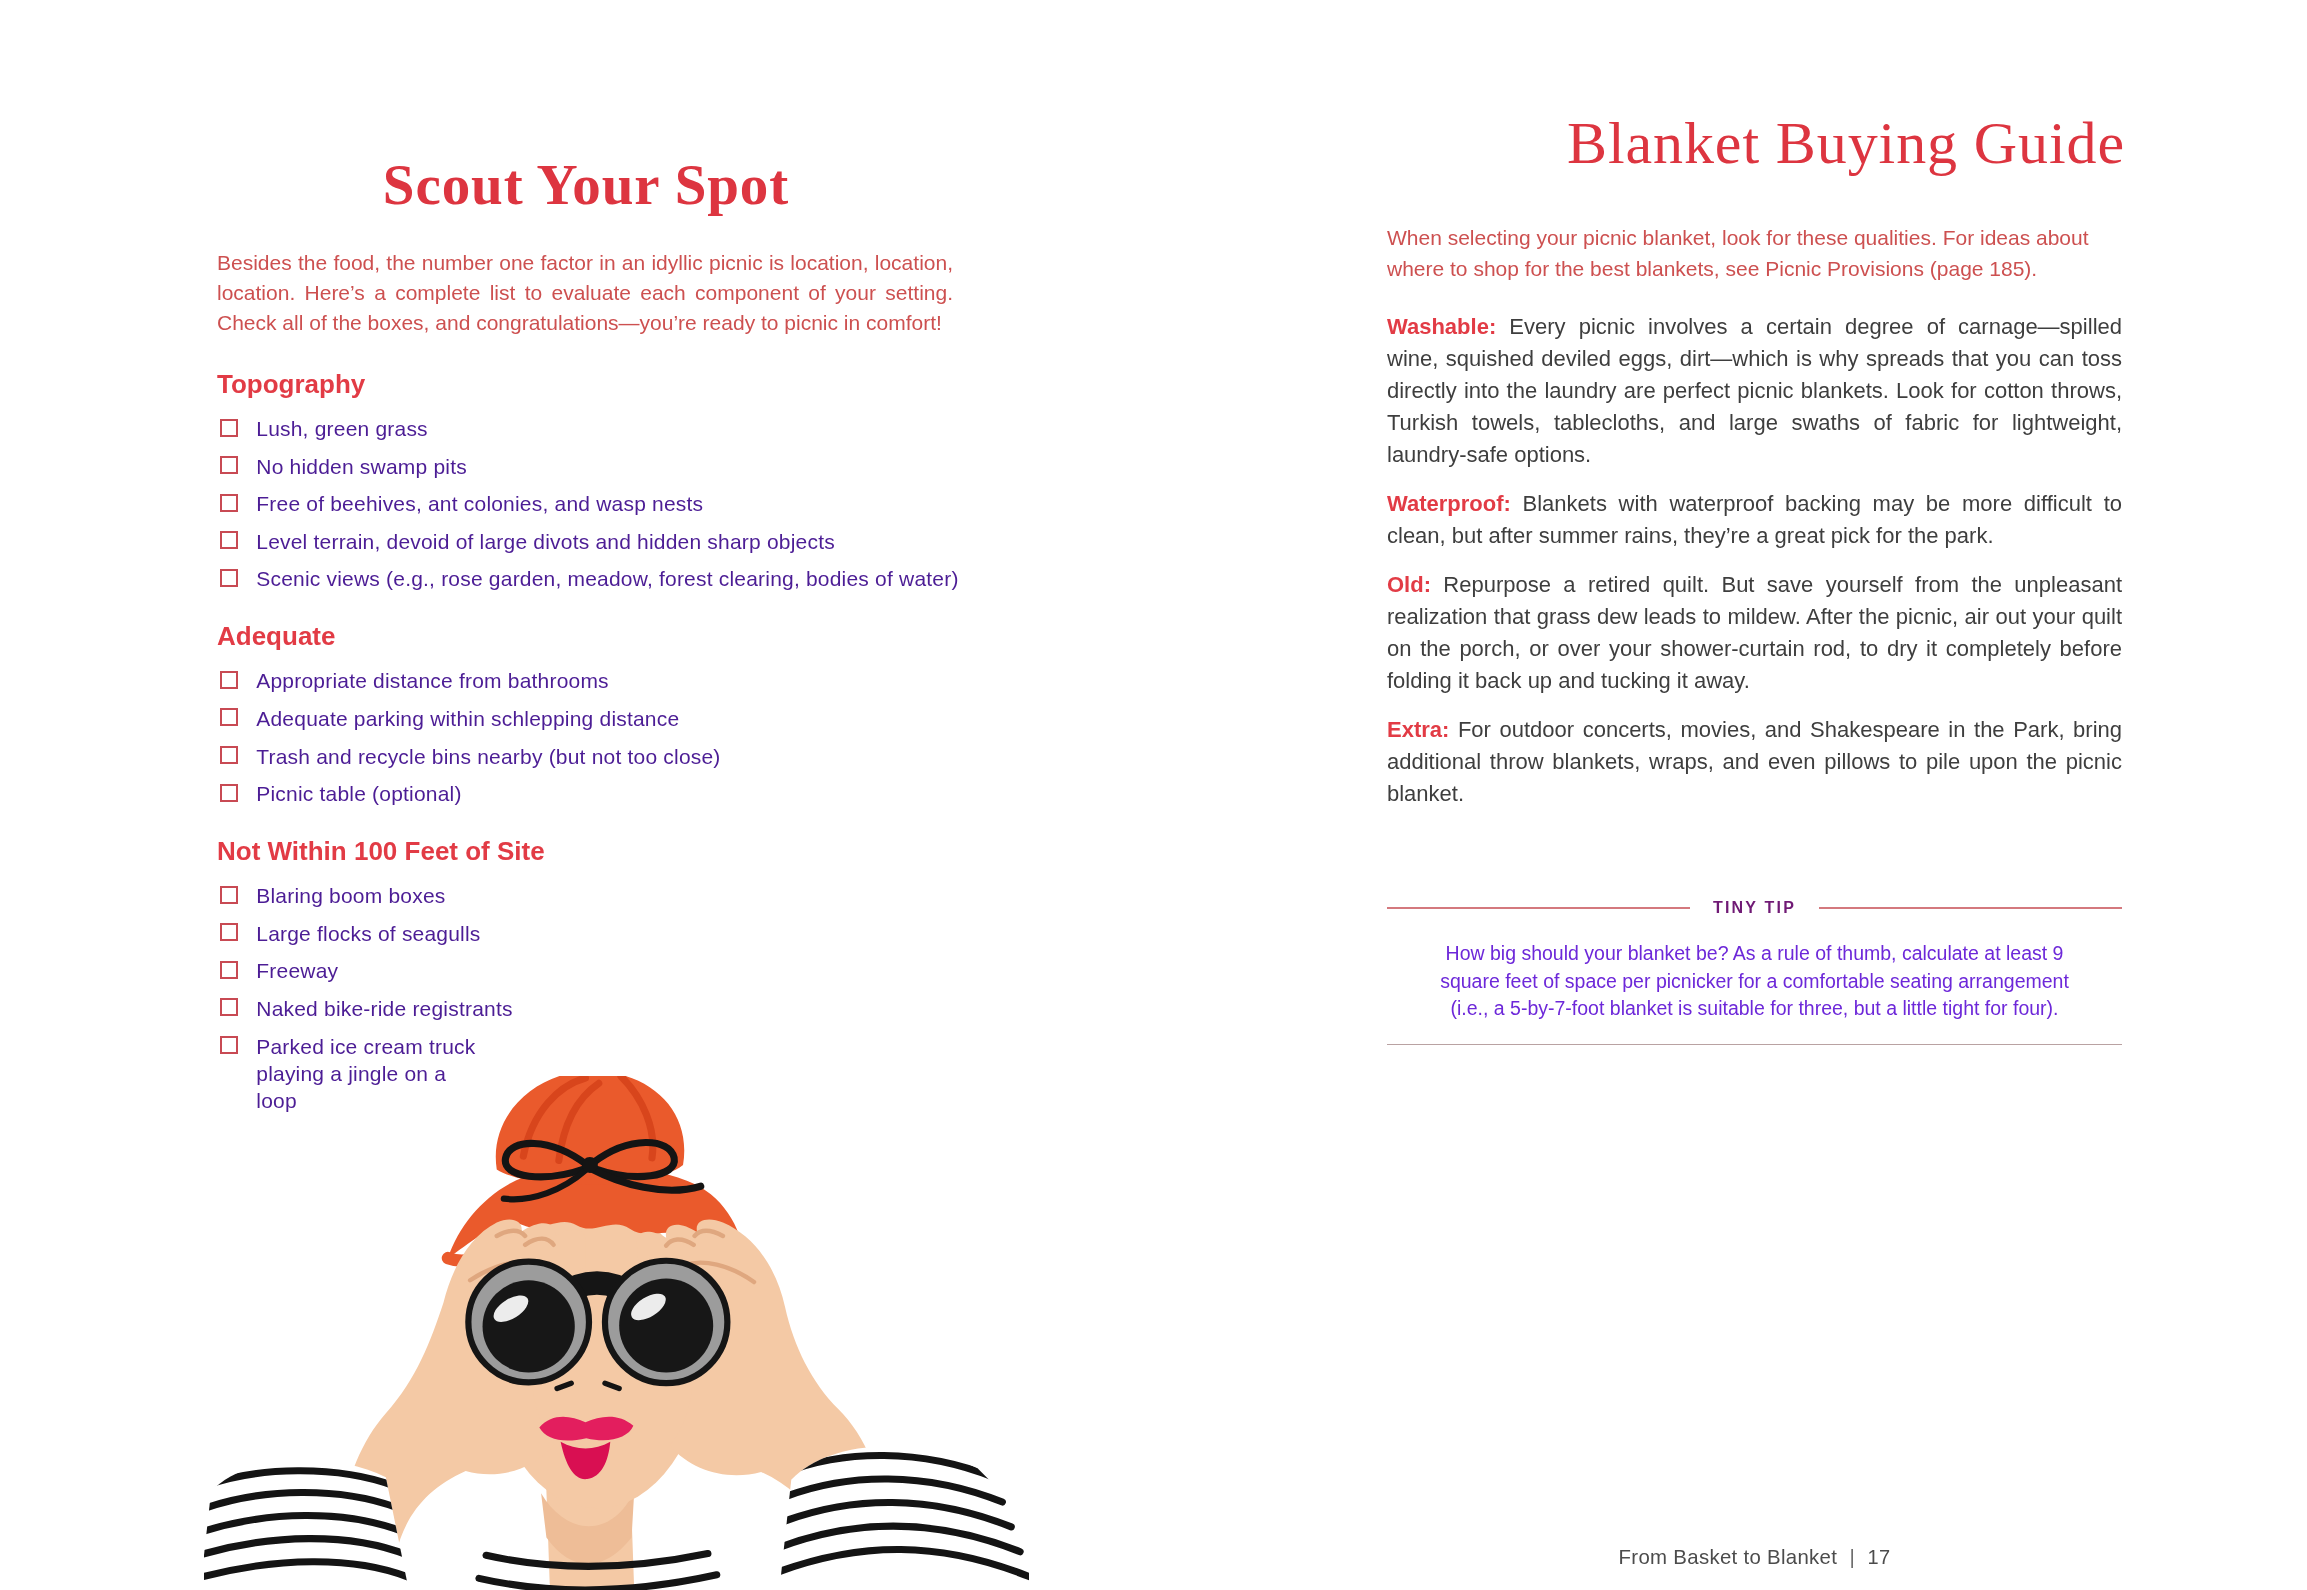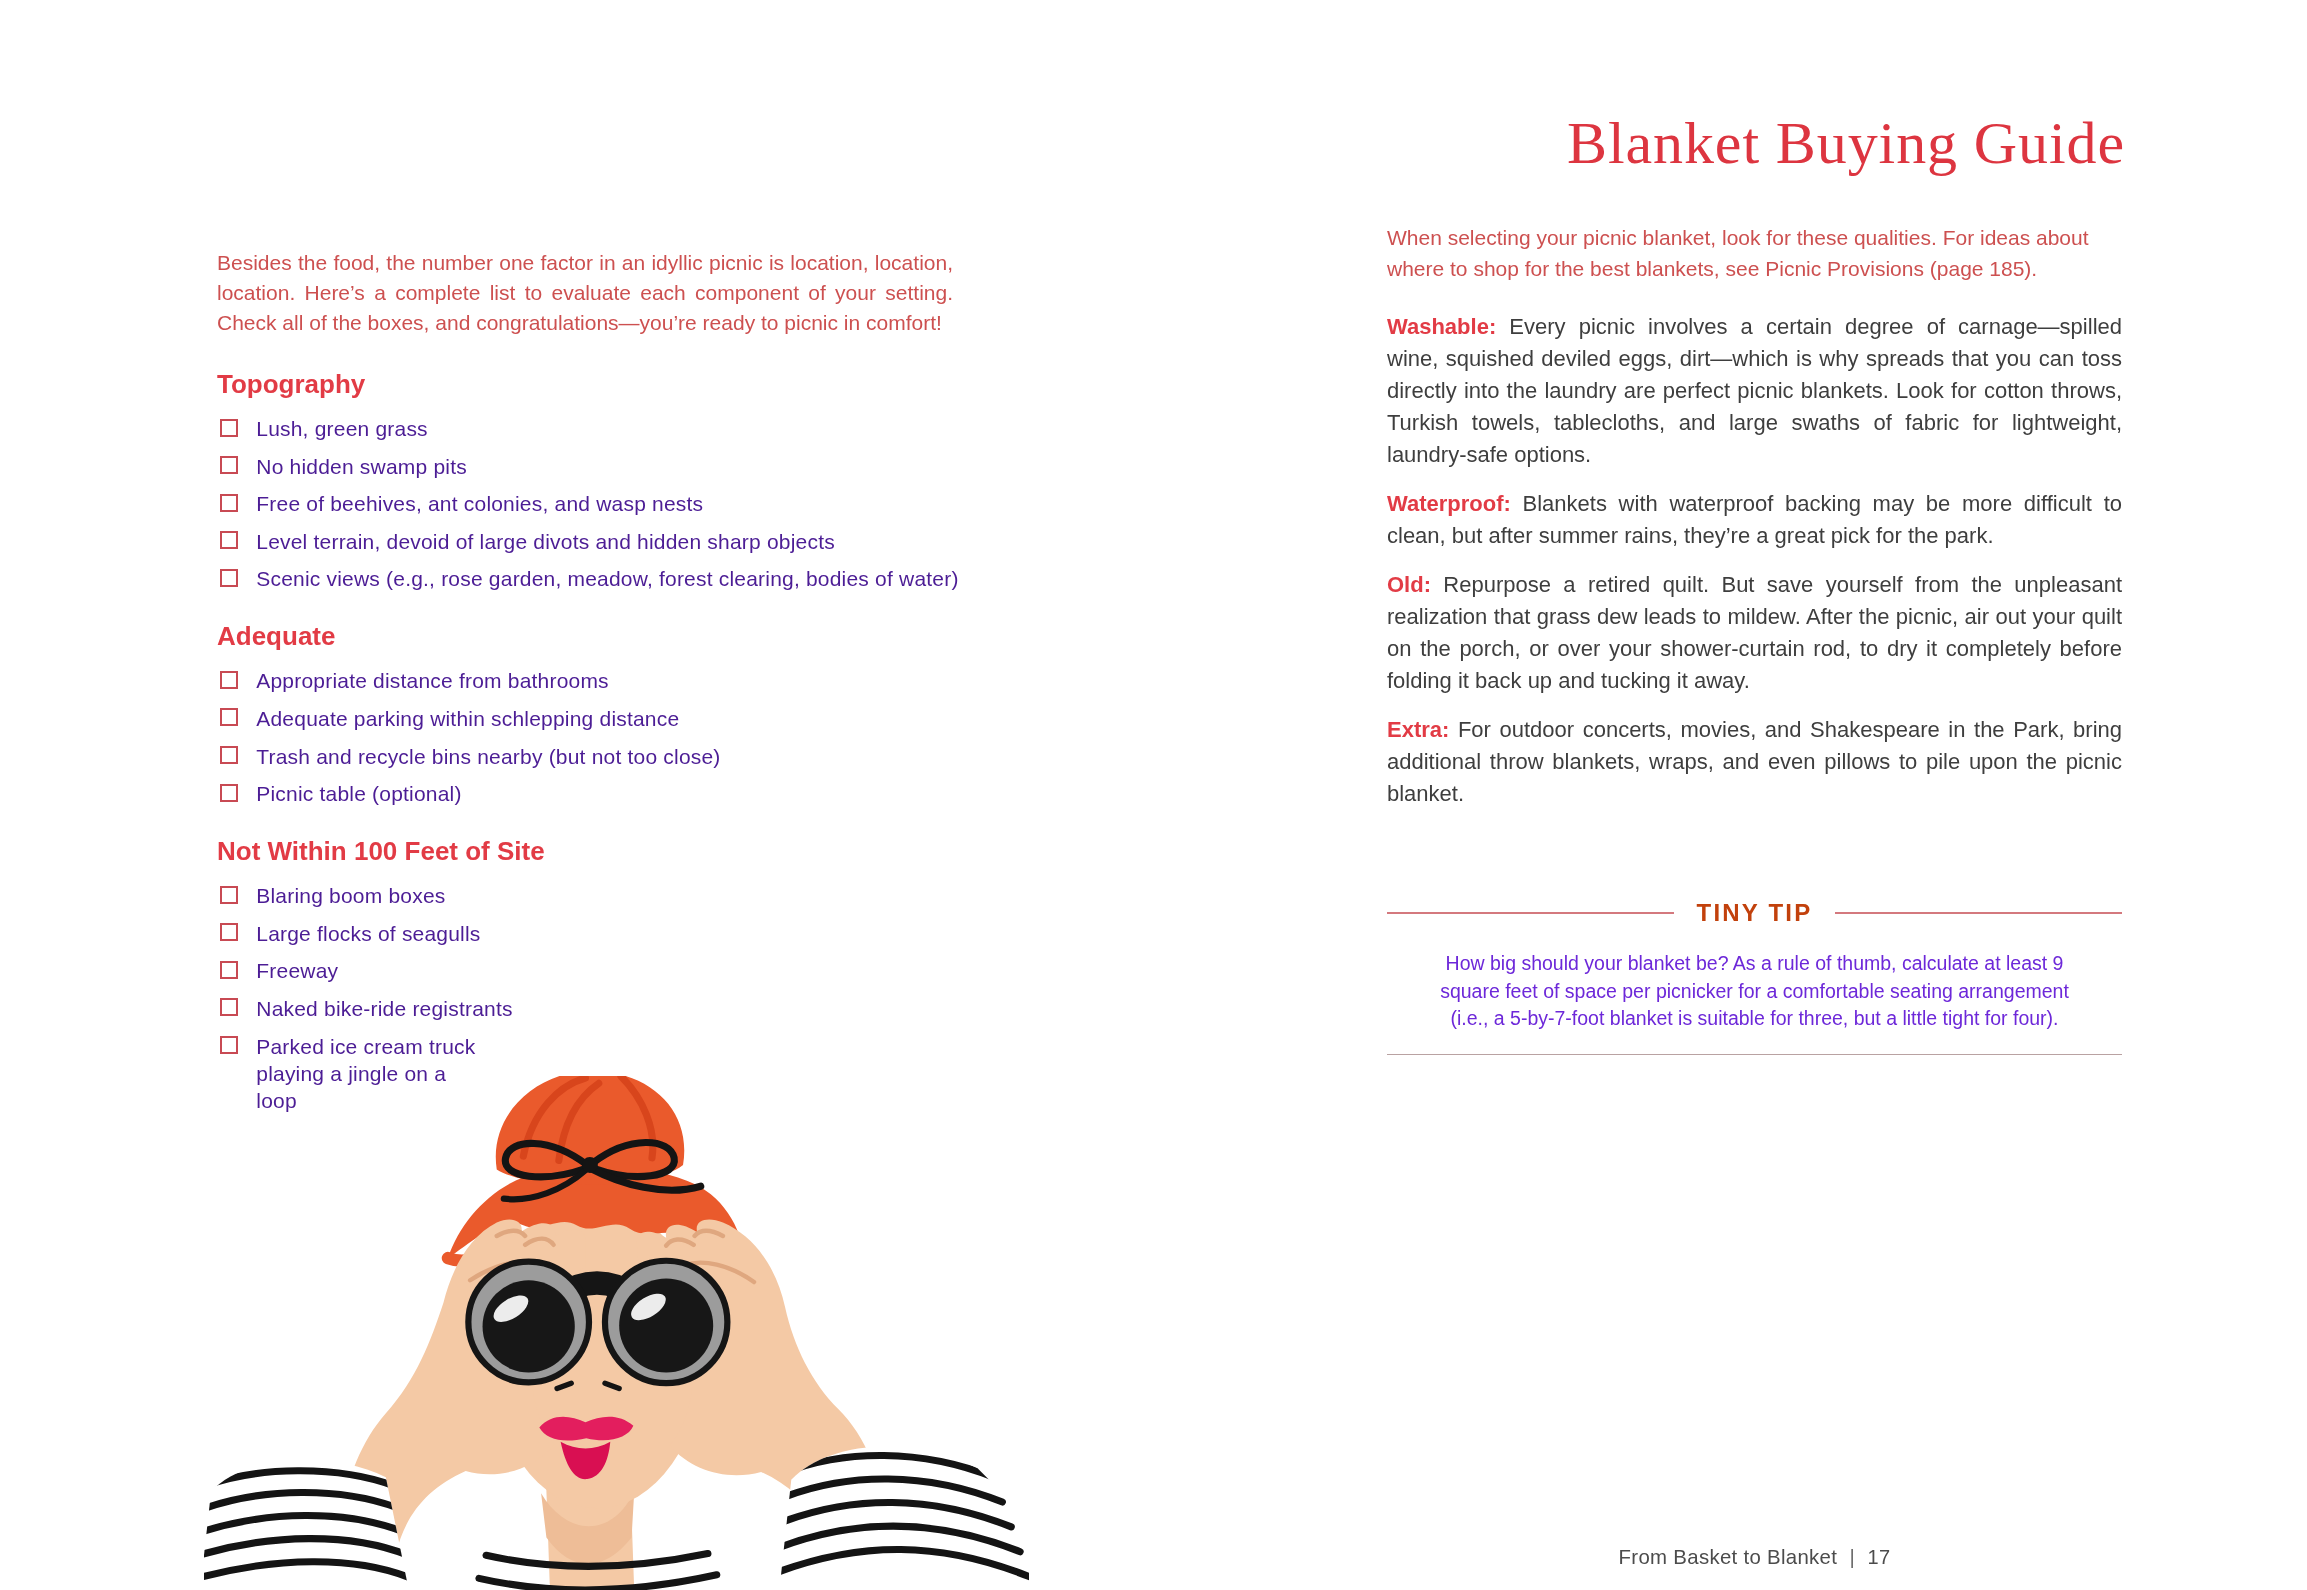--- a/index.html
+++ b/index.html
@@ -35,36 +35,37 @@
   .r-intro{position:absolute;top:201px;left:233px;width:735px;
            font-size:21px;line-height:31px;color:#cd5050;text-align:left;}
   .r-paragraphs{position:absolute;top:311px;left:233px;width:735px;}
   .para{font-size:22px;line-height:32px;color:#3e3e3e;text-align:justify;
         margin:0 0 17px 0;}
   .para .lead{font-weight:bold;color:#e23b45;}
 
   .tip-box{position:absolute;top:899px;left:233px;width:735px;}
   .tip-header{display:flex;align-items:center;}
   .tip-line{flex:1 1 auto;height:1.8px;background:#d4797e;}
-  .tip-label{flex:0 0 auto;padding:0 23px;font-size:24px;font-weight:bold;
-             letter-spacing:2.2px;color:#c2410c;}
+  .tip-label{flex:0 0 auto;padding:0 23px;font-size:16px;font-weight:bold;
+             letter-spacing:2.2px;color:#701a75;}
   .tip-text{margin-top:23px;font-size:19.5px;line-height:27.5px;color:#6d28d9;
             text-align:center;padding:0 35px;}
   .tip-bottom-rule{margin-top:21px;height:1.8px;background:#b9a2a2;}
 
   .footer{position:absolute;top:1546px;left:233px;width:735px;text-align:center;
           font-size:20.4px;color:#4c4c4c;letter-spacing:0.3px;}
   .footer .sep{padding:0 12.4px;color:#6a6a6a;}
   .footer .pagenum{font-size:20px;}
 </style>
 </head>
 <body>
 
 <div class="page" id="page-left">
 
+  <h1 class="l-title">Scout Your Spot</h1>
 
   <p class="l-intro">Besides the food, the number one factor in an idyllic picnic is location, location, location. Here’s a complete list to evaluate each component of your setting. Check all of the boxes, and congratulations—you’re ready to picnic in comfort!</p>
 
   <div class="l-sections">
     <div class="check-section" data-section="0">
       <h2 class="check-heading">Topography</h2>
       <div class="check-list">
           <div class="check-item">
             <span class="checkbox"></span>
             <span class="check-label">Lush, green grass</span>

